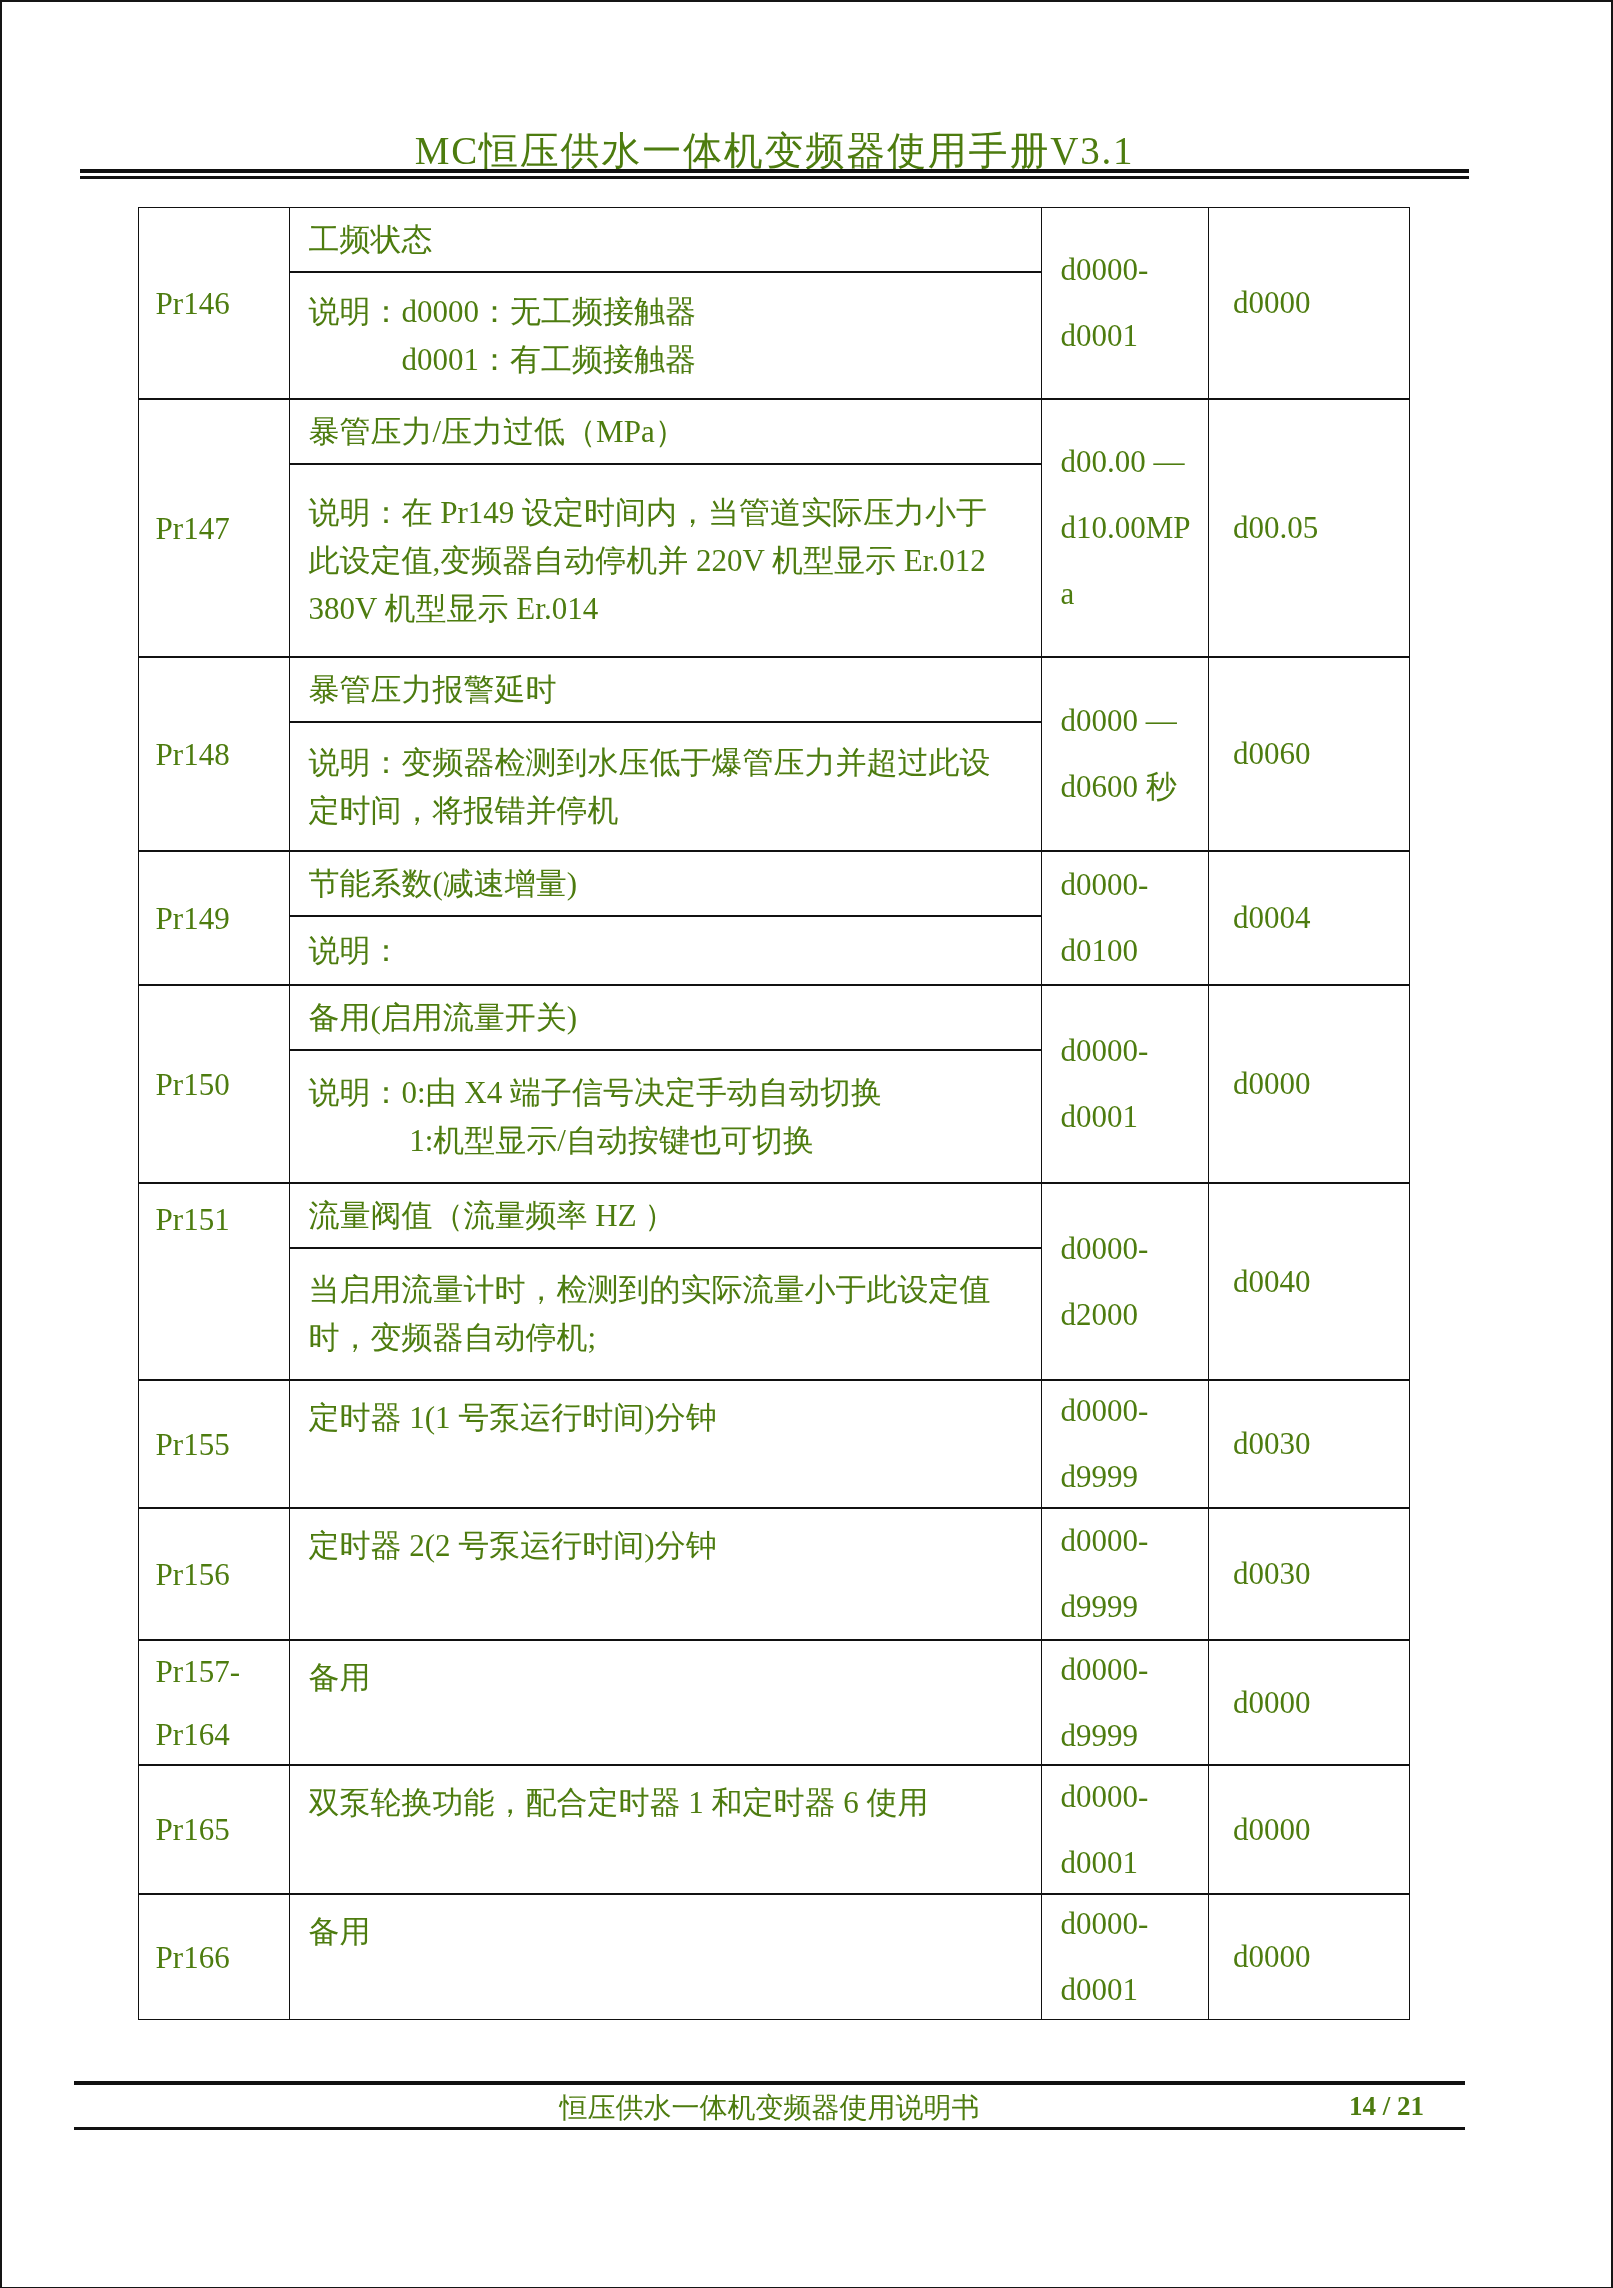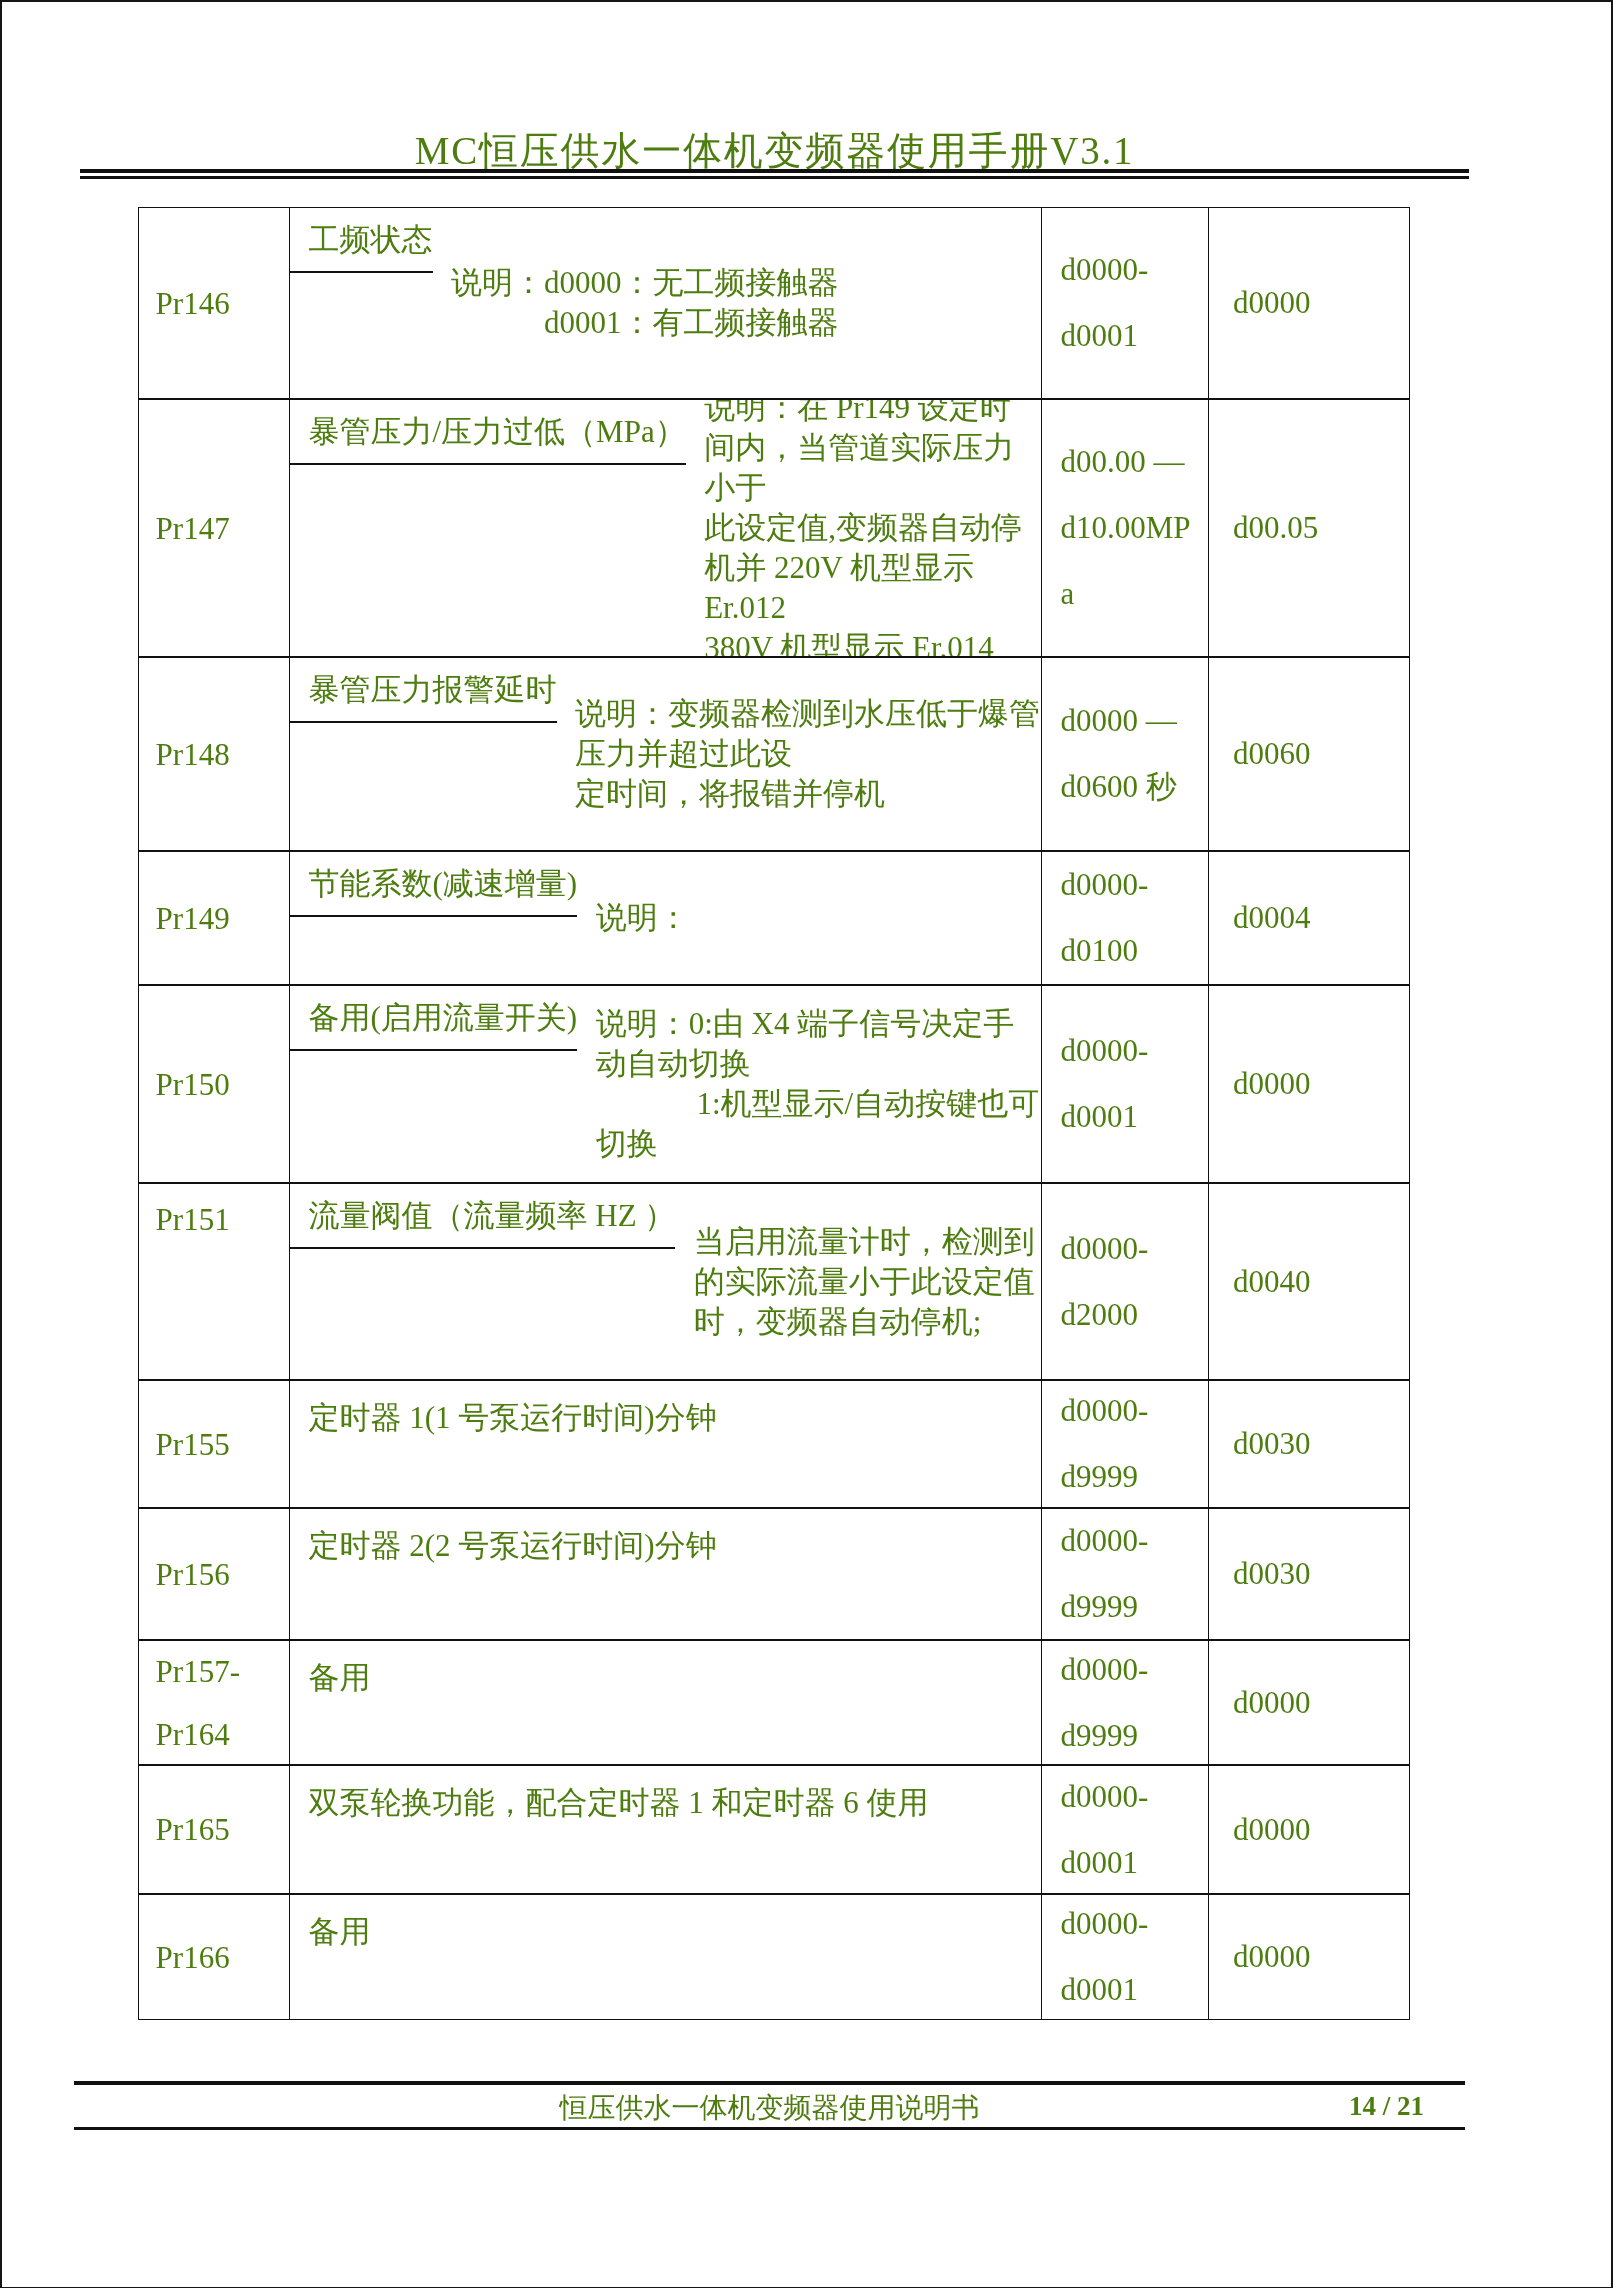--- a/index.html
+++ b/index.html
@@ -47,34 +47,34 @@
 
   .cell { box-sizing: border-box; overflow: hidden; }
   .c-code {
     width: 150px;
     display: flex; align-items: center;
     padding-left: 16.6px;
     white-space: pre-wrap;
     line-height: 63px;
   }
   .c-code.top-align { align-items: flex-start; padding-top: 4px; }
-  .c-desc { width: 752px; border-left: 1.8px solid #111; display: flex; flex-direction: row; }
+  .c-desc { width: 752px; border-left: 1.8px solid #111; display: flex; flex-direction: column; }
   .desc-title {
     height: 65px; box-sizing: border-box;
     border-bottom: 2.8px solid #111;
     display: flex; align-items: center;
     padding-left: 18.5px;
     white-space: pre-wrap;
   }
   .desc-body {
     flex: 1;
     display: flex; align-items: center;
     padding-left: 18.5px;
   }
-  .desc-body span { white-space: pre-wrap; line-height: 40px; display: block; }
+  .desc-body span { white-space: pre-wrap; line-height: 48px; display: block; }
   .desc-single { padding: 4.6px 0 0 18.5px; line-height: 64px; white-space: pre-wrap; }
   .c-range {
     width: 167px; border-left: 1.8px solid #111;
     display: flex; align-items: center;
     padding-left: 18.5px;
   }
   .c-range span { white-space: pre-wrap; line-height: 66px; display: block; }
   .c-default {
     width: 198px; border-left: 1.8px solid #111;
     display: flex; align-items: center;

